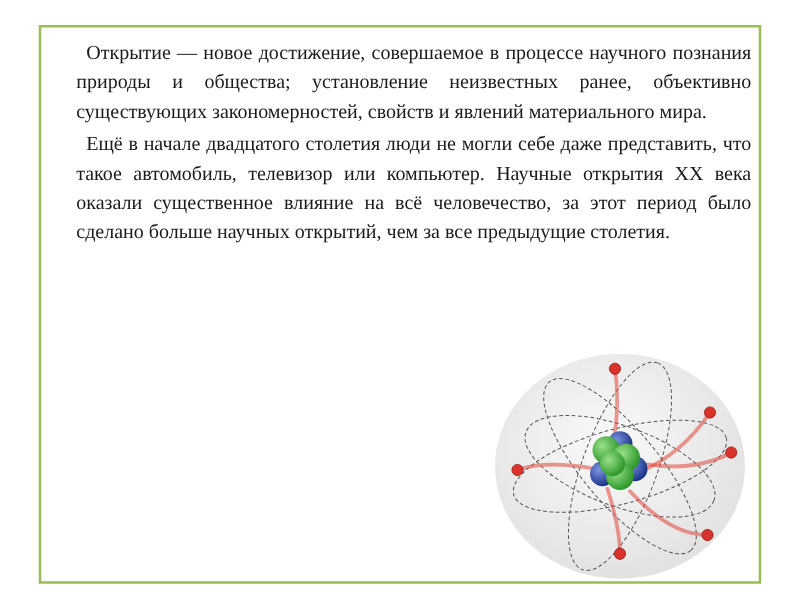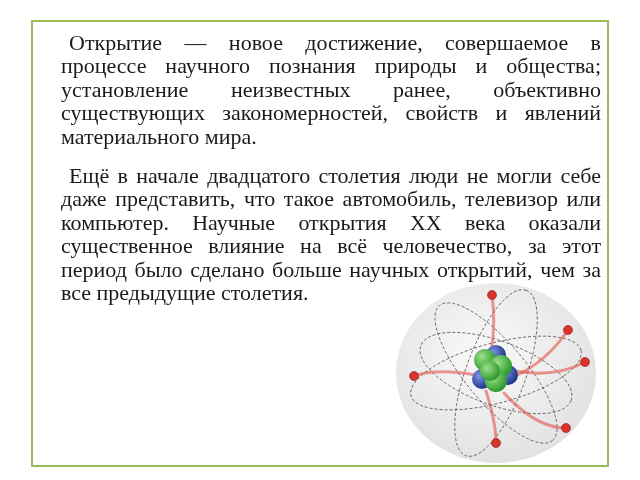--- a/index.html
+++ b/index.html
@@ -1,23 +1,23 @@
 <!DOCTYPE html>
 <html><head>
 <meta charset="utf-8">
 <style>
   html, body { margin:0; padding:0; }
   body { width:640px; height:480px; background:#ffffff; position:relative; overflow:hidden;
          font-family:"Liberation Serif","DejaVu Serif",serif; }
   .frame { position:absolute; left:31px; top:20px; width:574px; height:443px;
            border:2px solid #9bbb59; box-sizing:content-box; }
   .text { position:absolute; left:61px; top:31px; width:540px; color:#1a1a1a;
-          font-size:22px; line-height:23.4px; text-align:justify; }
+          font-size:16px; line-height:23.4px; text-align:justify; }
   .text p { margin:0; text-indent:8px; }
-  .text p + p { margin-top:16px; }
+  .text p + p { margin-top:3px; }
   .atom { position:absolute; left:396px; top:283px; width:200px; height:180px; }
 </style>
 </head>
 <body>
 
 <div class="frame"></div>
 
 <div class="text">
   <p>Открытие — новое достижение, совершаемое в процессе научного познания природы и общества; установление неизвестных ранее, объективно существующих закономерностей, свойств и явлений материального мира.</p>
   <p>Ещё в начале двадцатого  столетия люди не могли себе даже представить, что такое автомобиль, телевизор или компьютер. Научные открытия  XX века оказали существенное влияние на всё человечество, за этот период было сделано больше научных открытий, чем за все предыдущие столетия.</p>

